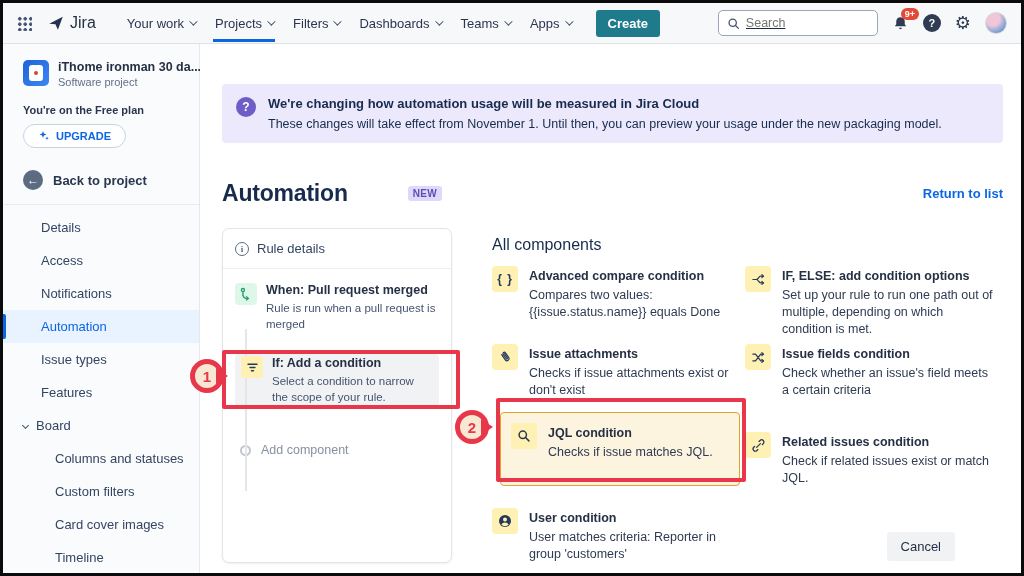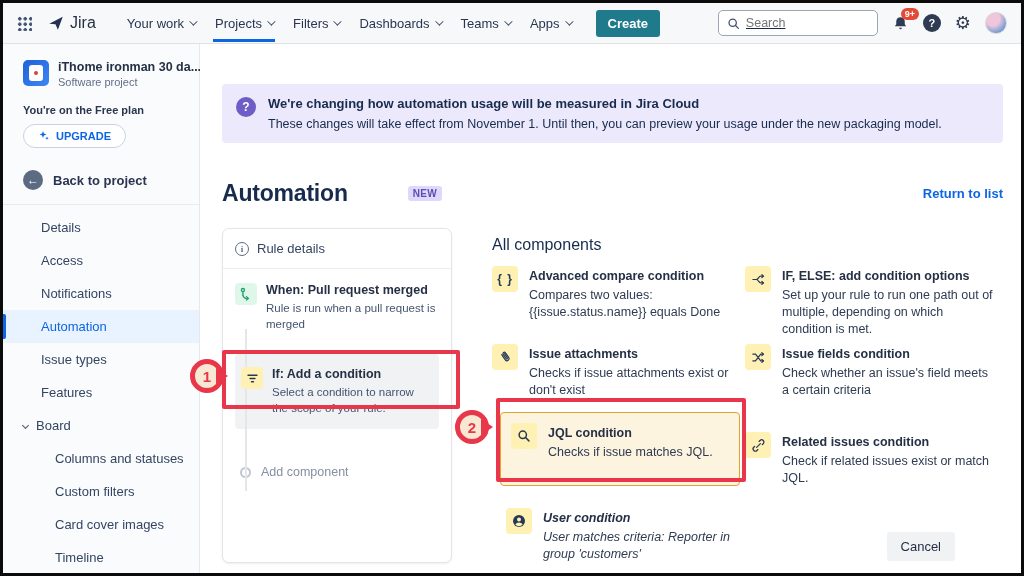--- a/index.html
+++ b/index.html
@@ -99,21 +99,21 @@
                  font-family:"Liberation Serif",serif; }
   .rule-body { position:relative; padding:14px 12px; }
   .connector { position:absolute; left:22px; top:60px; width:2px; height:162px; background:#E4E6EA; }
   .rule-item { position:relative; display:flex; gap:9px; }
   .rule-icon { width:22px; height:22px; flex:none; border-radius:4px; display:flex; align-items:center;
                justify-content:center; }
   .rule-icon.green { background:#DFF7E8; }
   .rule-icon.yellow { background:#FFF0B3; }
   .rule-title { font-size:12.5px; font-weight:600; color:#253045; }
   .rule-desc { font-size:11.5px; color:#44546F; margin-top:4px; line-height:1.35; width:172px; }
-  .cond-wrap { margin-top:22px; background:#F1F2F4; border-radius:4px; padding:13px 6px; }
+  .cond-wrap { margin-top:22px; background:#F1F2F4; border-radius:4px; padding:2px 6px; }
   .add-comp { display:flex; align-items:center; gap:10px; margin-top:36px; padding-left:5px; cursor:pointer; }
   .add-circle { width:11px; height:11px; border:2px solid #C1C7D0; border-radius:50%; background:#fff; }
   .add-label { font-size:12.5px; color:#8590A2; }
 
   
   .comps-head { position:absolute; left:292px; top:192px; font-size:16px; font-weight:400; color:#172B4D; }
   .col { position:absolute; top:222px; }
   .col.left { left:292px; width:245px; }
   .col.right { left:545px; width:252px; }
   .comp { position:absolute; display:flex; gap:11px; cursor:pointer; }
@@ -344,21 +344,21 @@
                   <circle cx="6.6" cy="6.6" r="4.2" fill="none" stroke="#253858" stroke-width="1.7"></circle>
                   <path d="M9.8 9.8 13.6 13.6" stroke="#253858" stroke-width="1.7" stroke-linecap="round"></path>
                 </svg>
           </span>
           <span style="width:185px">
             <span class="comp-title">JQL condition</span>
             <span class="comp-desc">Checks if issue matches JQL.</span>
           </span>
         </div>
       </div>
-      <div class="comp" style="left:14px;top:242px;font-style:italic;">
+      <div class="comp" style="left:0;top:242px;">
         <span class="comp-icon">
           <svg width="16" height="16" viewBox="0 0 24 24">
                 <circle cx="12" cy="12" r="9" fill="#253858"></circle>
                 <circle cx="12" cy="9.6" r="3" fill="#FFF0B3"></circle>
                 <path d="M6.4 17.8a6.2 6.2 0 0 1 11.2 0 9 9 0 0 1-11.2 0z" fill="#FFF0B3"></path>
               </svg>
         </span>
         <span style="width:200px">
           <span class="comp-title">User condition</span>
           <span class="comp-desc">User matches criteria: Reporter in group 'customers'</span>

